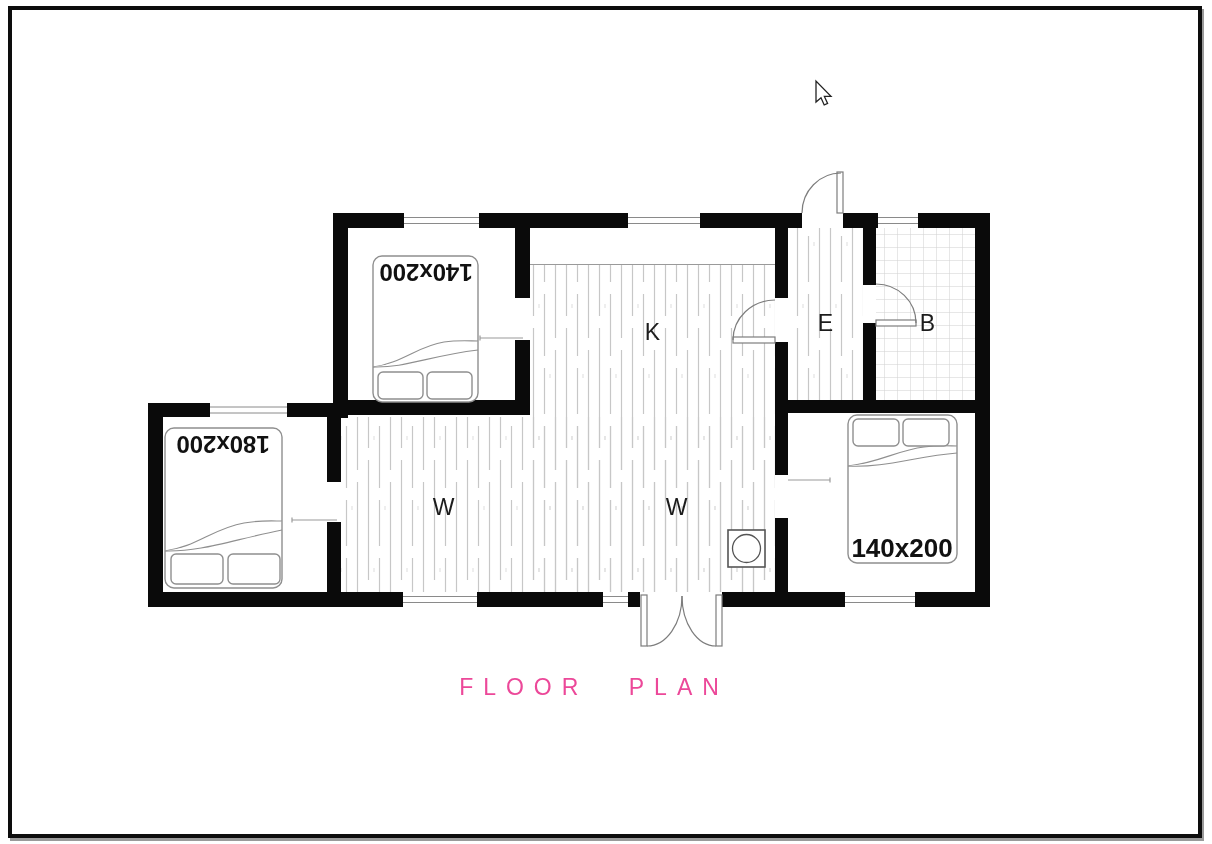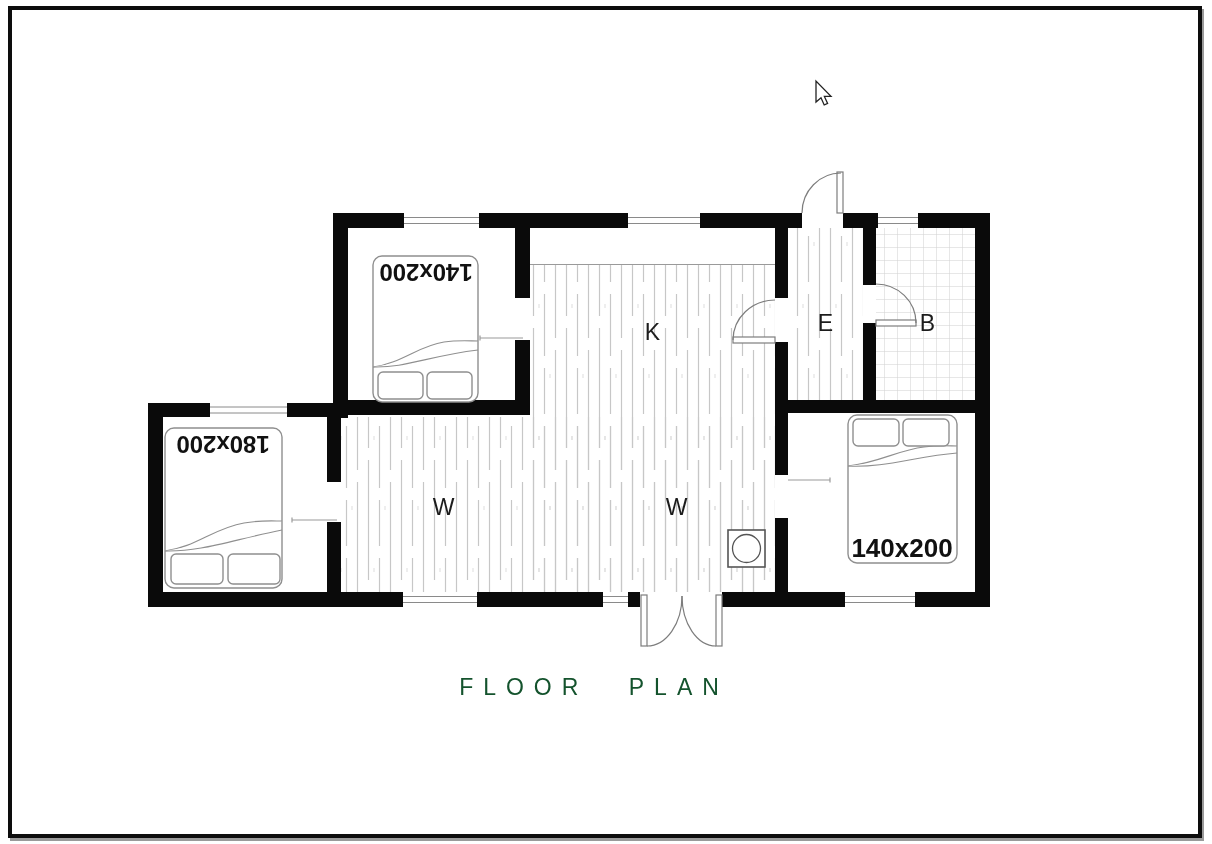--- a/index.html
+++ b/index.html
@@ -16,21 +16,21 @@
   .plan-svg{position:absolute;left:0;top:0;}
   .label{
     position:absolute;transform:translate(-50%,-50%);
     color:#1c1c1c;font-size:23px;white-space:nowrap;
   }
   .room-letter{font-weight:400;letter-spacing:1px;}
   .bed-size{font-weight:700;font-size:24px;letter-spacing:0px;color:#111;}
   .flipped{transform:translate(-50%,-50%) rotate(180deg);}
   .plan-title{
     position:absolute;transform:translate(-50%,-50%);
-    font-size:23px;font-weight:400;color:#14532d;
+    font-size:23px;font-weight:400;color:#ec4899;
     letter-spacing:10px;word-spacing:24px;white-space:nowrap;
   }
 </style>
 </head>
 <body>
 
 <div id="page">
 
   <div class="frame"></div>
 

